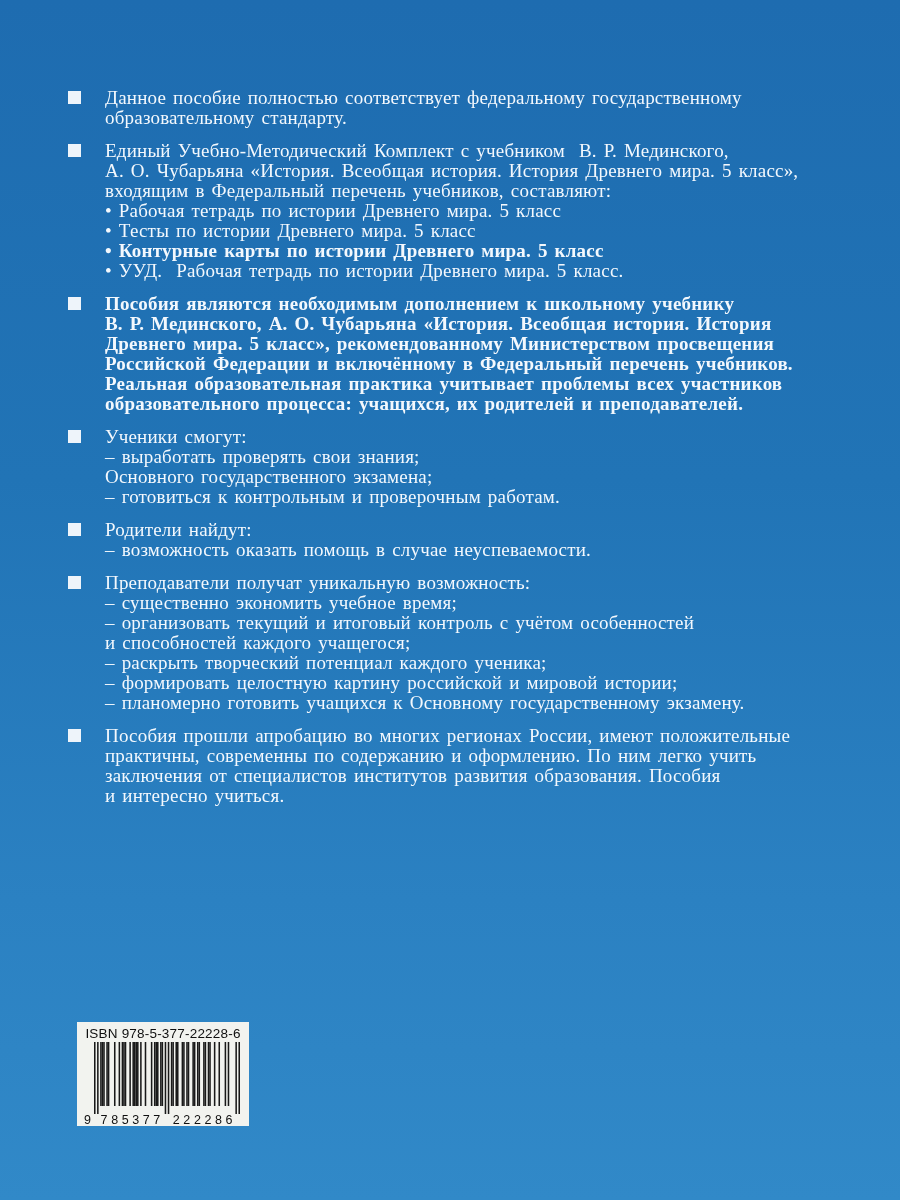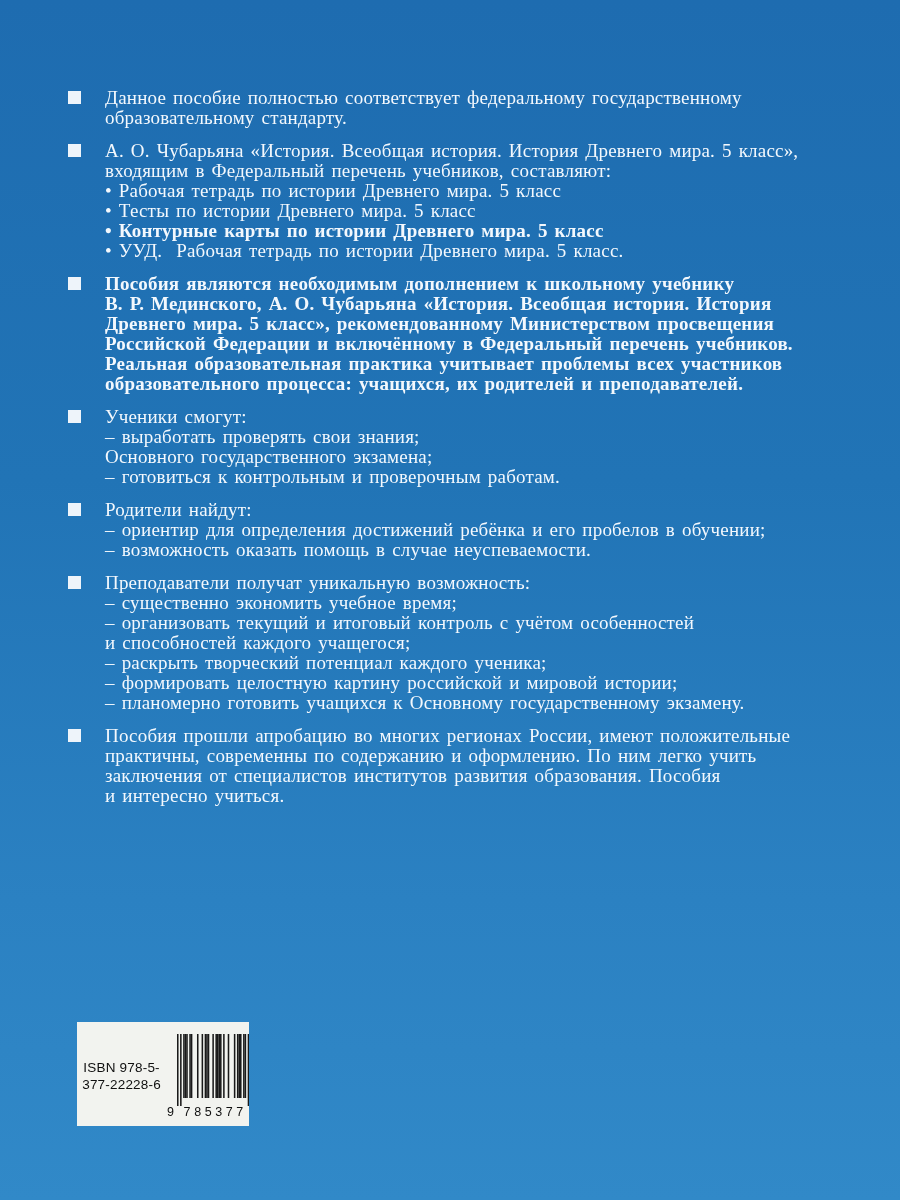--- a/index.html
+++ b/index.html
@@ -21,21 +21,21 @@
   .block:first-child{margin-top:0;}
   .sq{
     position:absolute;left:-37px;top:3px;width:13px;height:13px;
     background:#eef4fa;
   }
   .line{white-space:pre;}
   .line.bold{font-weight:bold;}
   .block.allbold .line{font-weight:bold;}
   .barcode-box{
     position:absolute;left:77px;top:1022px;width:172px;height:104px;
-    background:#f2f3ef;display:flex;align-items:center;
+    background:#f2f3ef;display:flex;flex-direction:column;align-items:center;
     padding-top:3px;box-sizing:border-box;
   }
   .isbn-label{
     font-family:"Liberation Sans","DejaVu Sans",sans-serif;
     font-size:13.5px;line-height:17px;color:#101010;letter-spacing:0.2px;
     text-align:center;width:100%;
   }
   .barcode-svg{display:block;}
 </style>
 </head>
@@ -47,20 +47,21 @@
     <div class="block">
       <span class="sq"></span>
       <div>
           <div class="line">Данное пособие полностью соответствует федеральному государственному</div>
           <div class="line">образовательному стандарту.</div>
         </div>
     </div>
     <div class="block">
       <span class="sq"></span>
       <div>
+          <div class="line">Единый Учебно-Методический Комплект с учебником  В. Р. Мединского,</div>
           <div class="line">А. О. Чубарьяна «История. Всеобщая история. История Древнего мира. 5 класс»,</div>
           <div class="line">входящим в Федеральный перечень учебников, составляют:</div>
           <div class="line">• Рабочая тетрадь по истории Древнего мира. 5 класс</div>
           <div class="line">• Тесты по истории Древнего мира. 5 класс</div>
           <div class="line bold">• Контурные карты по истории Древнего мира. 5 класс</div>
           <div class="line">• УУД.  Рабочая тетрадь по истории Древнего мира. 5 класс.</div>
         </div>
     </div>
     <div class="block allbold">
       <span class="sq"></span>
@@ -79,21 +80,20 @@
           <div class="line">Ученики смогут:</div>
           <div class="line">– выработать проверять свои знания;</div>
           <div class="line">Основного государственного экзамена;</div>
           <div class="line">– готовиться к контрольным и проверочным работам.</div>
         </div>
     </div>
     <div class="block">
       <span class="sq"></span>
       <div>
           <div class="line">Родители найдут:</div>
-          <div class="line">– ориентир для определения достижений ребёнка и его пробелов в обучении;</div>
           <div class="line">– возможность оказать помощь в случае неуспеваемости.</div>
         </div>
     </div>
     <div class="block">
       <span class="sq"></span>
       <div>
           <div class="line">Преподаватели получат уникальную возможность:</div>
           <div class="line">– существенно экономить учебное время;</div>
           <div class="line">– организовать текущий и итоговый контроль с учётом особенностей</div>
           <div class="line">и способностей каждого учащегося;</div>

